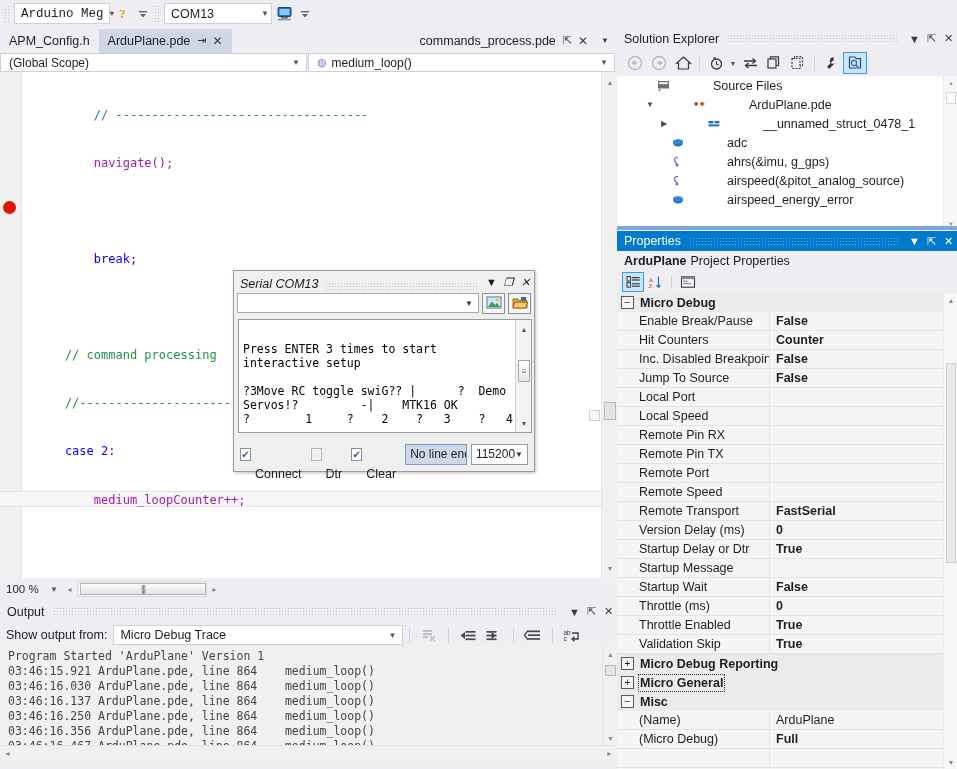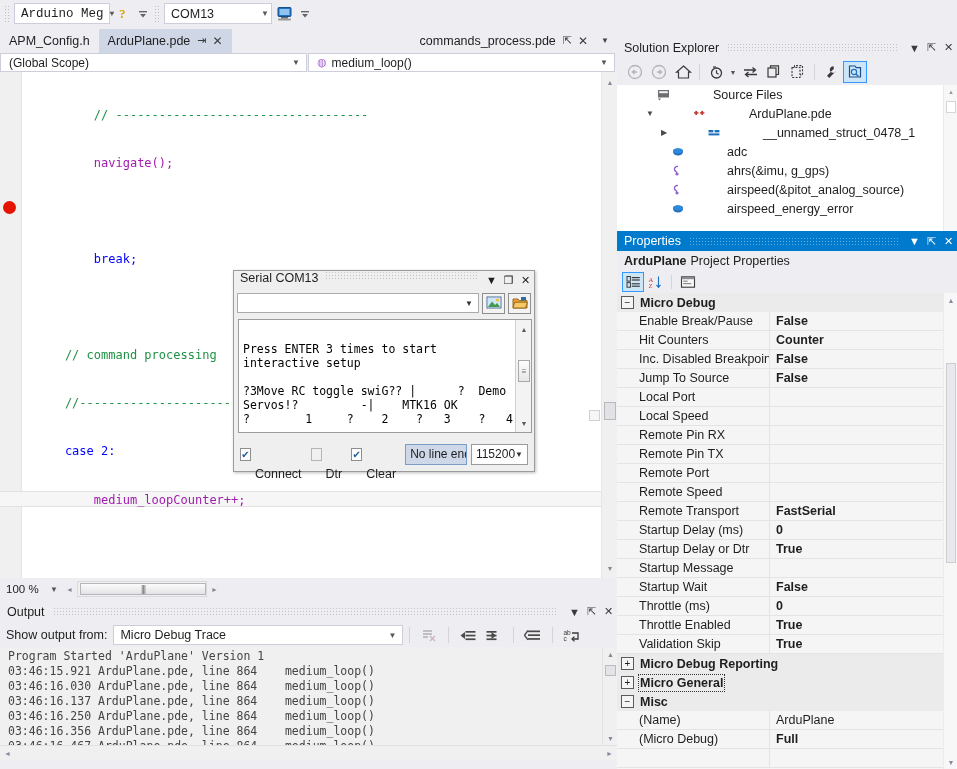--- a/index.html
+++ b/index.html
@@ -201,21 +201,21 @@
   }
   .out-hscroll {
     position: absolute; left: 0; bottom: 0; width: 617px; height: 15px;
     background: #f0f0f0; border-top: 1px solid #e2e2e2;
     display: flex; align-items: center; justify-content: space-between;
   }
   .out-hscroll span { font-size: 7px; color: #868999; padding: 0 4px; }
 
   
   .solexp {
-    position: absolute; left: 617px; top: 36px; width: 340px; height: 203px;
+    position: absolute; left: 617px; top: 27px; width: 340px; height: 203px;
     background: #eeeef2;
   }
   .se-toolbar { height: 26px; display: flex; align-items: center; padding-left: 6px; }
   .se-btn {
     width: 24px; height: 22px; display: flex; align-items: center;
     justify-content: center;
   }
   .se-btn.active {
     border: 1px solid #3399ff; background: #cde6f7;
   }
@@ -318,22 +318,22 @@
     background: #e9e9ed; border: 1px solid #cdcdd1;
   }
 
   
   .serial {
     position: absolute; left: 233px; top: 270px; width: 302px; height: 202px;
     background: #efefef; border: 1px solid #9b9b9b;
     box-shadow: 1px 1px 3px rgba(0,0,0,.25);
   }
   .ser-title {
-    height: 20px; display: flex; align-items: flex-start; padding-left: 6px;
-    font-size: 12.5px; color: #1e1e1e;
+    height: 20px; display: flex; align-items: flex-end; padding-left: 6px;
+    font-size: 12.5px; color: #1e1e1e; font-style: italic;
   }
   .ser-title .dotfill {
     background-image: radial-gradient(#c2c2c8 38%, transparent 39%);
     margin: 0 6px;
   }
   .ser-tbtn {
     width: 17px; height: 18px; display: flex; align-items: center;
     justify-content: center; font-size: 11px; color: #1e1e1e;
   }
   .ser-inputrow {
@@ -919,21 +919,21 @@
       </div>
       <div class="prow">
         <span class="pk">Remote Speed</span>
         <span class="pv"></span>
       </div>
       <div class="prow">
         <span class="pk">Remote Transport</span>
         <span class="pv">FastSerial</span>
       </div>
       <div class="prow">
-        <span class="pk">Startup Delay (ms)</span>
+        <span class="pk">Version Delay (ms)</span>
         <span class="pv">0</span>
       </div>
       <div class="prow">
         <span class="pk">Startup Delay or Dtr</span>
         <span class="pv">True</span>
       </div>
       <div class="prow">
         <span class="pk">Startup Message</span>
         <span class="pv"></span>
       </div>

